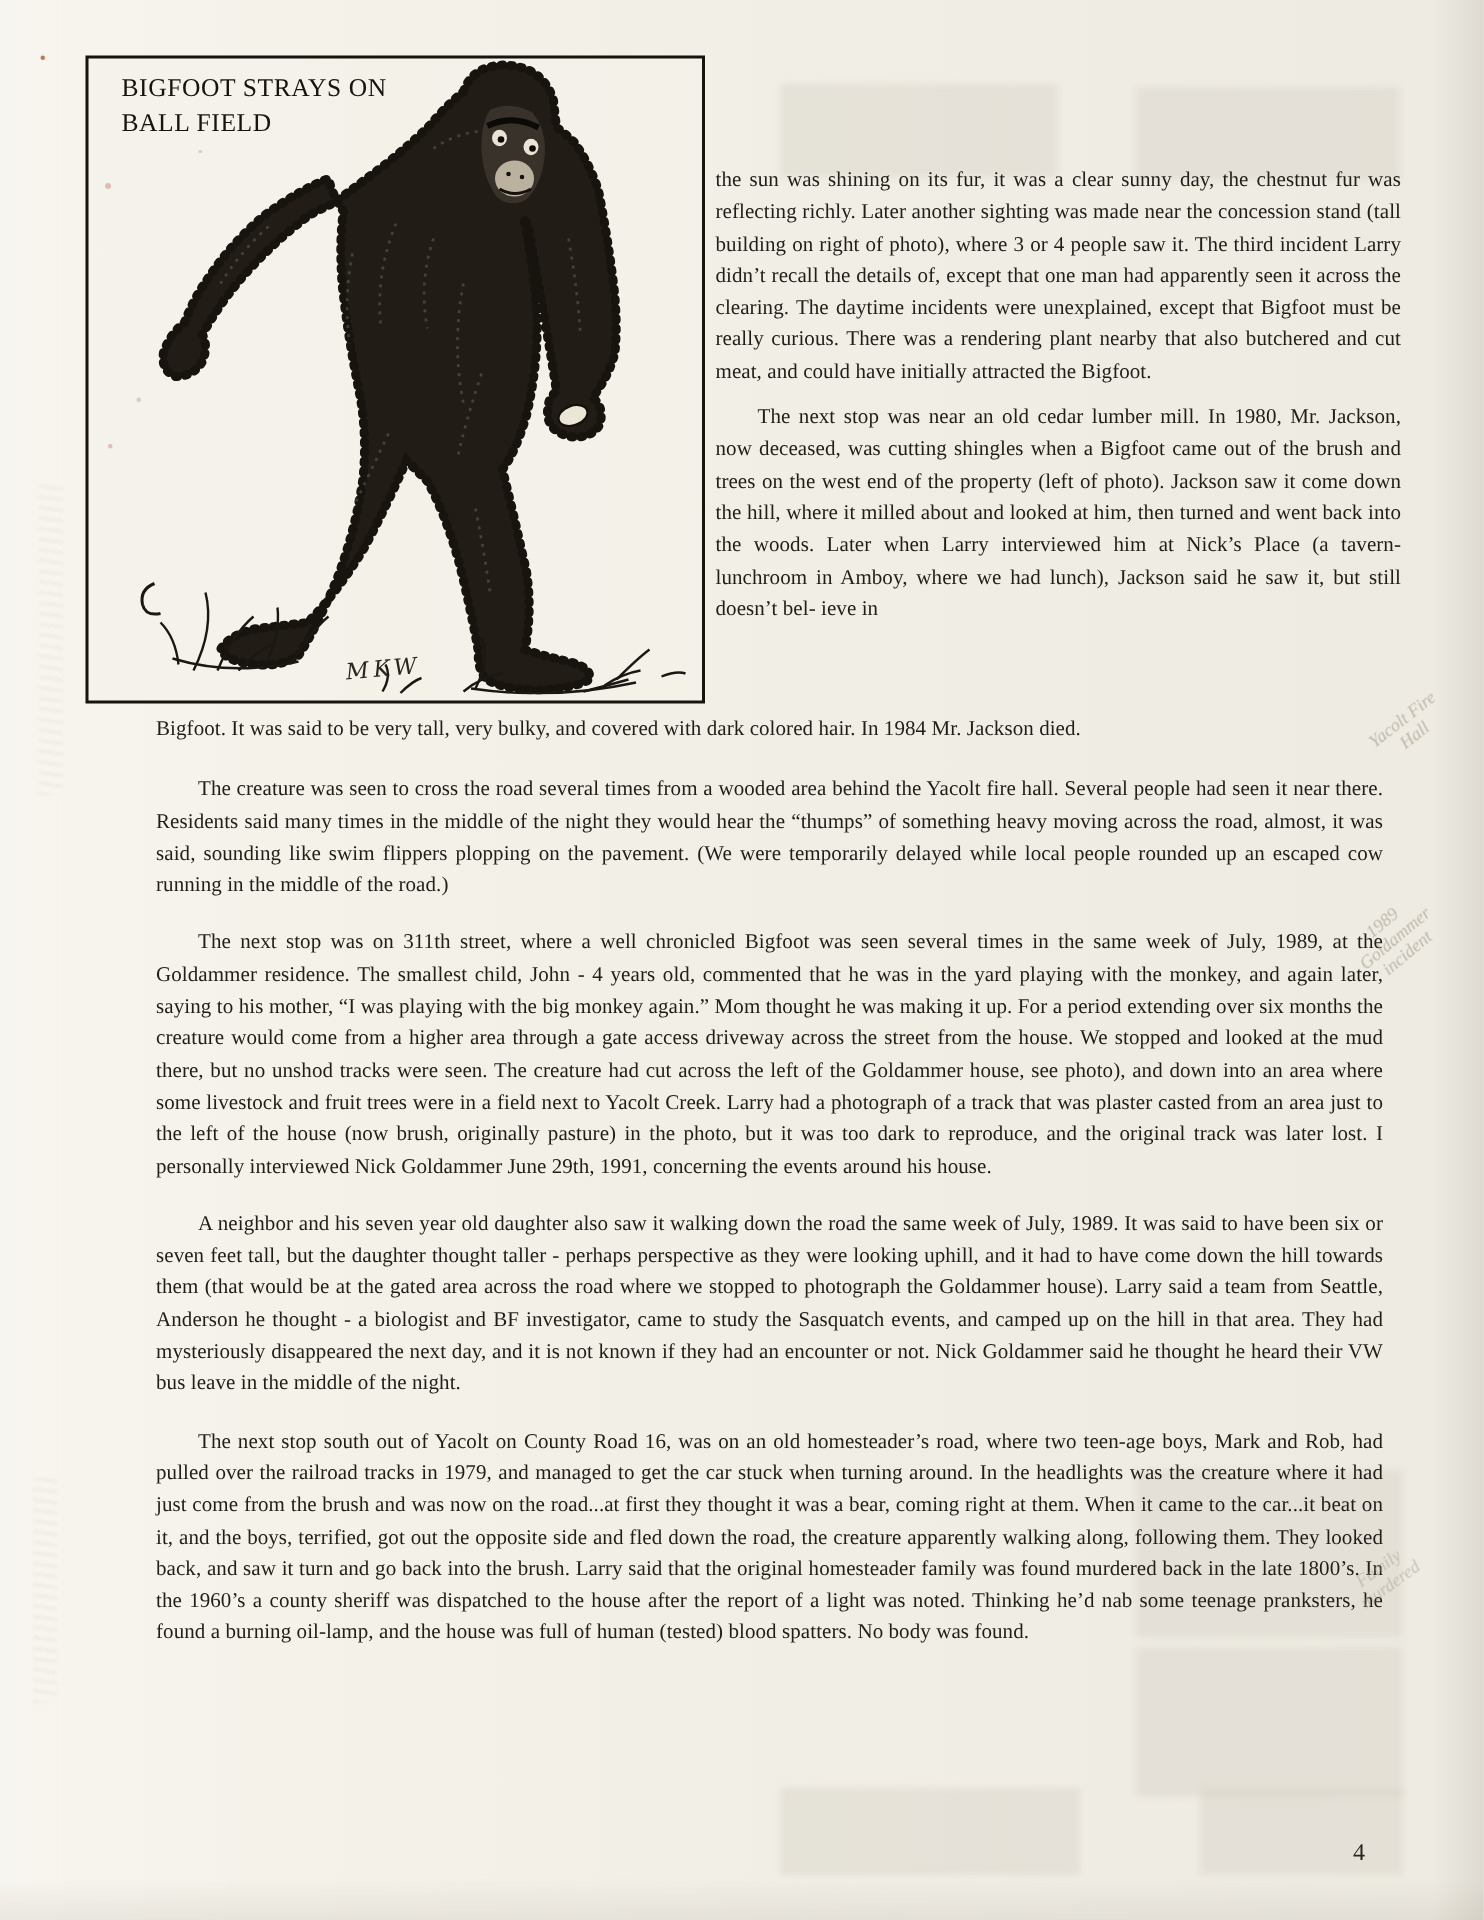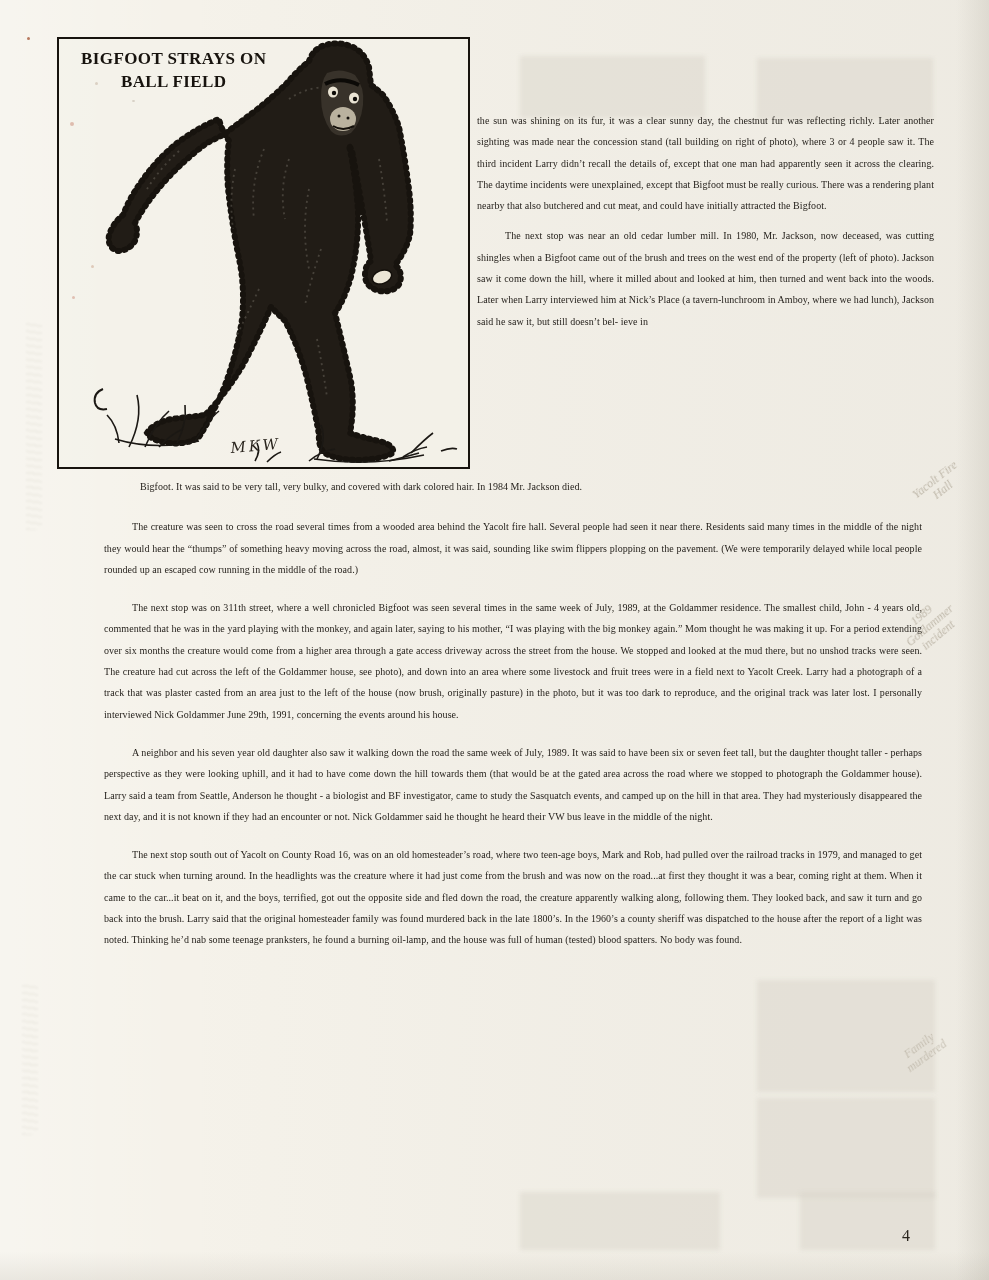--- a/index.html
+++ b/index.html
@@ -25,28 +25,28 @@
   .b6{left:800px;top:1192px;width:135px;height:58px;}
   .ghost{position:absolute;opacity:.06;filter:blur(1.2px);
     background:repeating-linear-gradient(8deg,#6a6456 0 2px, transparent 2px 7px);}
   .g1{left:26px;top:320px;width:16px;height:210px;}
   .g2{left:22px;top:985px;width:16px;height:150px;}
   .speck{position:absolute;border-radius:50%;}
   
   .illus-box{position:absolute;left:57px;top:37px;width:409px;height:428px;
     border:2px solid #17130e;background:rgba(244,241,233,.6);}
   .illus-title{position:absolute;left:22px;top:8px;
-    font-weight:bold;font-size:17px;line-height:23px;letter-spacing:.4px;color:#17130e;text-align:center;}
+    font-weight:normal;font-size:17px;line-height:23px;letter-spacing:.4px;color:#17130e;}
   .illus-svg{position:absolute;left:0;top:0;}
   
-  .bodytext{font-size:10px;line-height:21.3px;text-align:justify;letter-spacing:.05px;}
+  .bodytext{font-size:14px;line-height:21.3px;text-align:justify;letter-spacing:.05px;}
   .col-right{position:absolute;left:477px;top:110px;width:457px;}
   .col-right .p2{margin-top:9px;text-indent:28px;}
   .main-block{position:absolute;left:104px;top:476px;width:835px;}
-  .main-block .cont{text-align:left;margin-bottom:19px;margin-left:36px;}
+  .main-block .cont{text-align:left;margin-bottom:19px;}
   .main-block p{margin:0 17px 17px 0;text-indent:28px;}
   .page-number{position:absolute;left:902px;top:1227px;font-size:16px;color:#2a261f;}
   
   .pencil{position:absolute;font-style:italic;font-size:12px;line-height:13px;
     color:#a79e8d;opacity:.65;filter:blur(.4px);width:74px;text-align:center;}
   .n1{left:902px;top:472px;transform:rotate(-38deg);}
   .n2{left:893px;top:606px;transform:rotate(-40deg);}
   .n3{left:886px;top:1038px;transform:rotate(-36deg);opacity:.5;}
 </style>
 </head>

